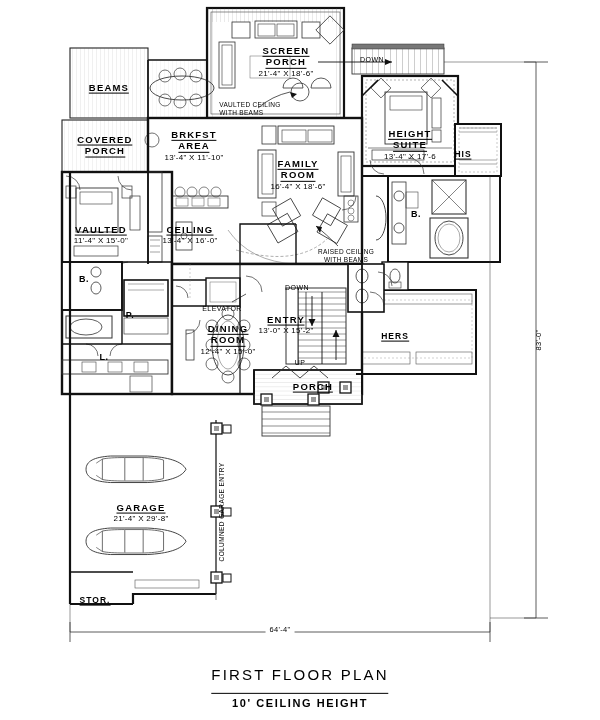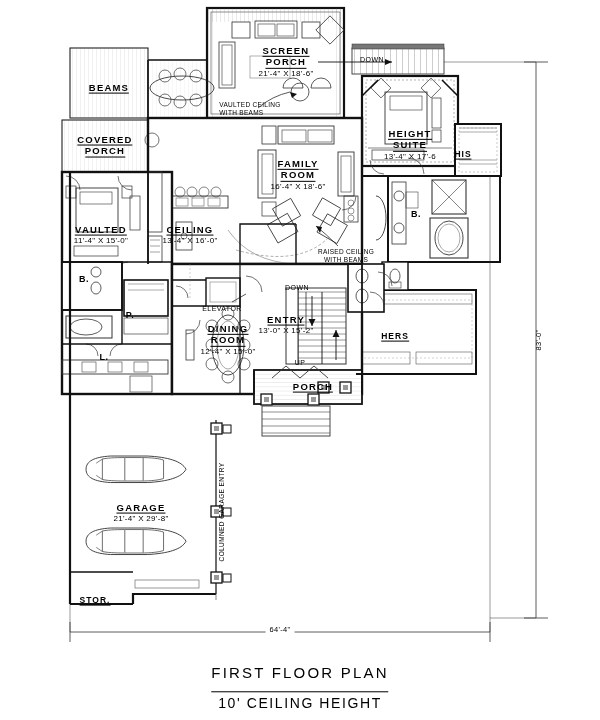--- a/index.html
+++ b/index.html
@@ -22,21 +22,21 @@
   .room-dim{font-size:8px;font-weight:400;letter-spacing:.3px;margin-top:1px;}
   .tiny{font-size:7px;letter-spacing:.4px;font-weight:400;}
   .tiny-b{font-size:7.5px;letter-spacing:.5px;font-weight:700;}
   .small-room{font-size:8.5px;font-weight:700;letter-spacing:1px;
               border-bottom:1px solid #000;display:inline-block;text-align:center;}
   .note{font-size:6.5px;letter-spacing:.3px;line-height:1.25;font-weight:400;}
   .dimtxt{font-size:7.5px;letter-spacing:.3px;font-weight:400;}
   .vert{transform:translate(-50%,-50%) rotate(-90deg);transform-origin:center center;}
   .title-main{font-size:15px;letter-spacing:2.2px;font-weight:400;
               border-bottom:1.2px solid #000;display:inline-block;padding-bottom:10px;}
-  .title-sub{font-size:14px;letter-spacing:1.6px;font-weight:400;margin-top:4px;}
+  .title-sub{font-size:11px;letter-spacing:1.6px;font-weight:700;margin-top:4px;}
   .stacked{display:flex;flex-direction:column;align-items:center;}
 </style>
 </head>
 <body>
 
 <div id="plan-root">
 
 <svg id="floorplan" viewBox="0 0 600 720">
   <defs>
     <pattern id="hatch" width="4" height="4" patternUnits="userSpaceOnUse" patternTransform="rotate(0)">
@@ -433,20 +433,25 @@
 </div>
 
 <div class="lbl" style="left:463px;top:152px">
   <span class="small-room">HIS</span>
 </div>
 
 <div class="lbl" style="left:395px;top:334px">
   <span class="small-room">HERS</span>
 </div>
 
+<div class="lbl stacked" style="left:194px;top:146px">
+  <span class="room-name">BRKFST</span>
+  <span class="room-name">AREA</span>
+  <span class="room-dim">13'-4"  X  11'-10"</span>
+</div>
 
 <div class="lbl stacked" style="left:298px;top:175px">
   <span class="room-name">FAMILY</span>
   <span class="room-name">ROOM</span>
   <span class="room-dim">16'-4"  X  18'-6"</span>
 </div>
 
 <div class="lbl" style="left:346px;top:256px">
   <div class="note">RAISED  CEILING</div>
   <div class="note">WITH  BEAMS</div>

